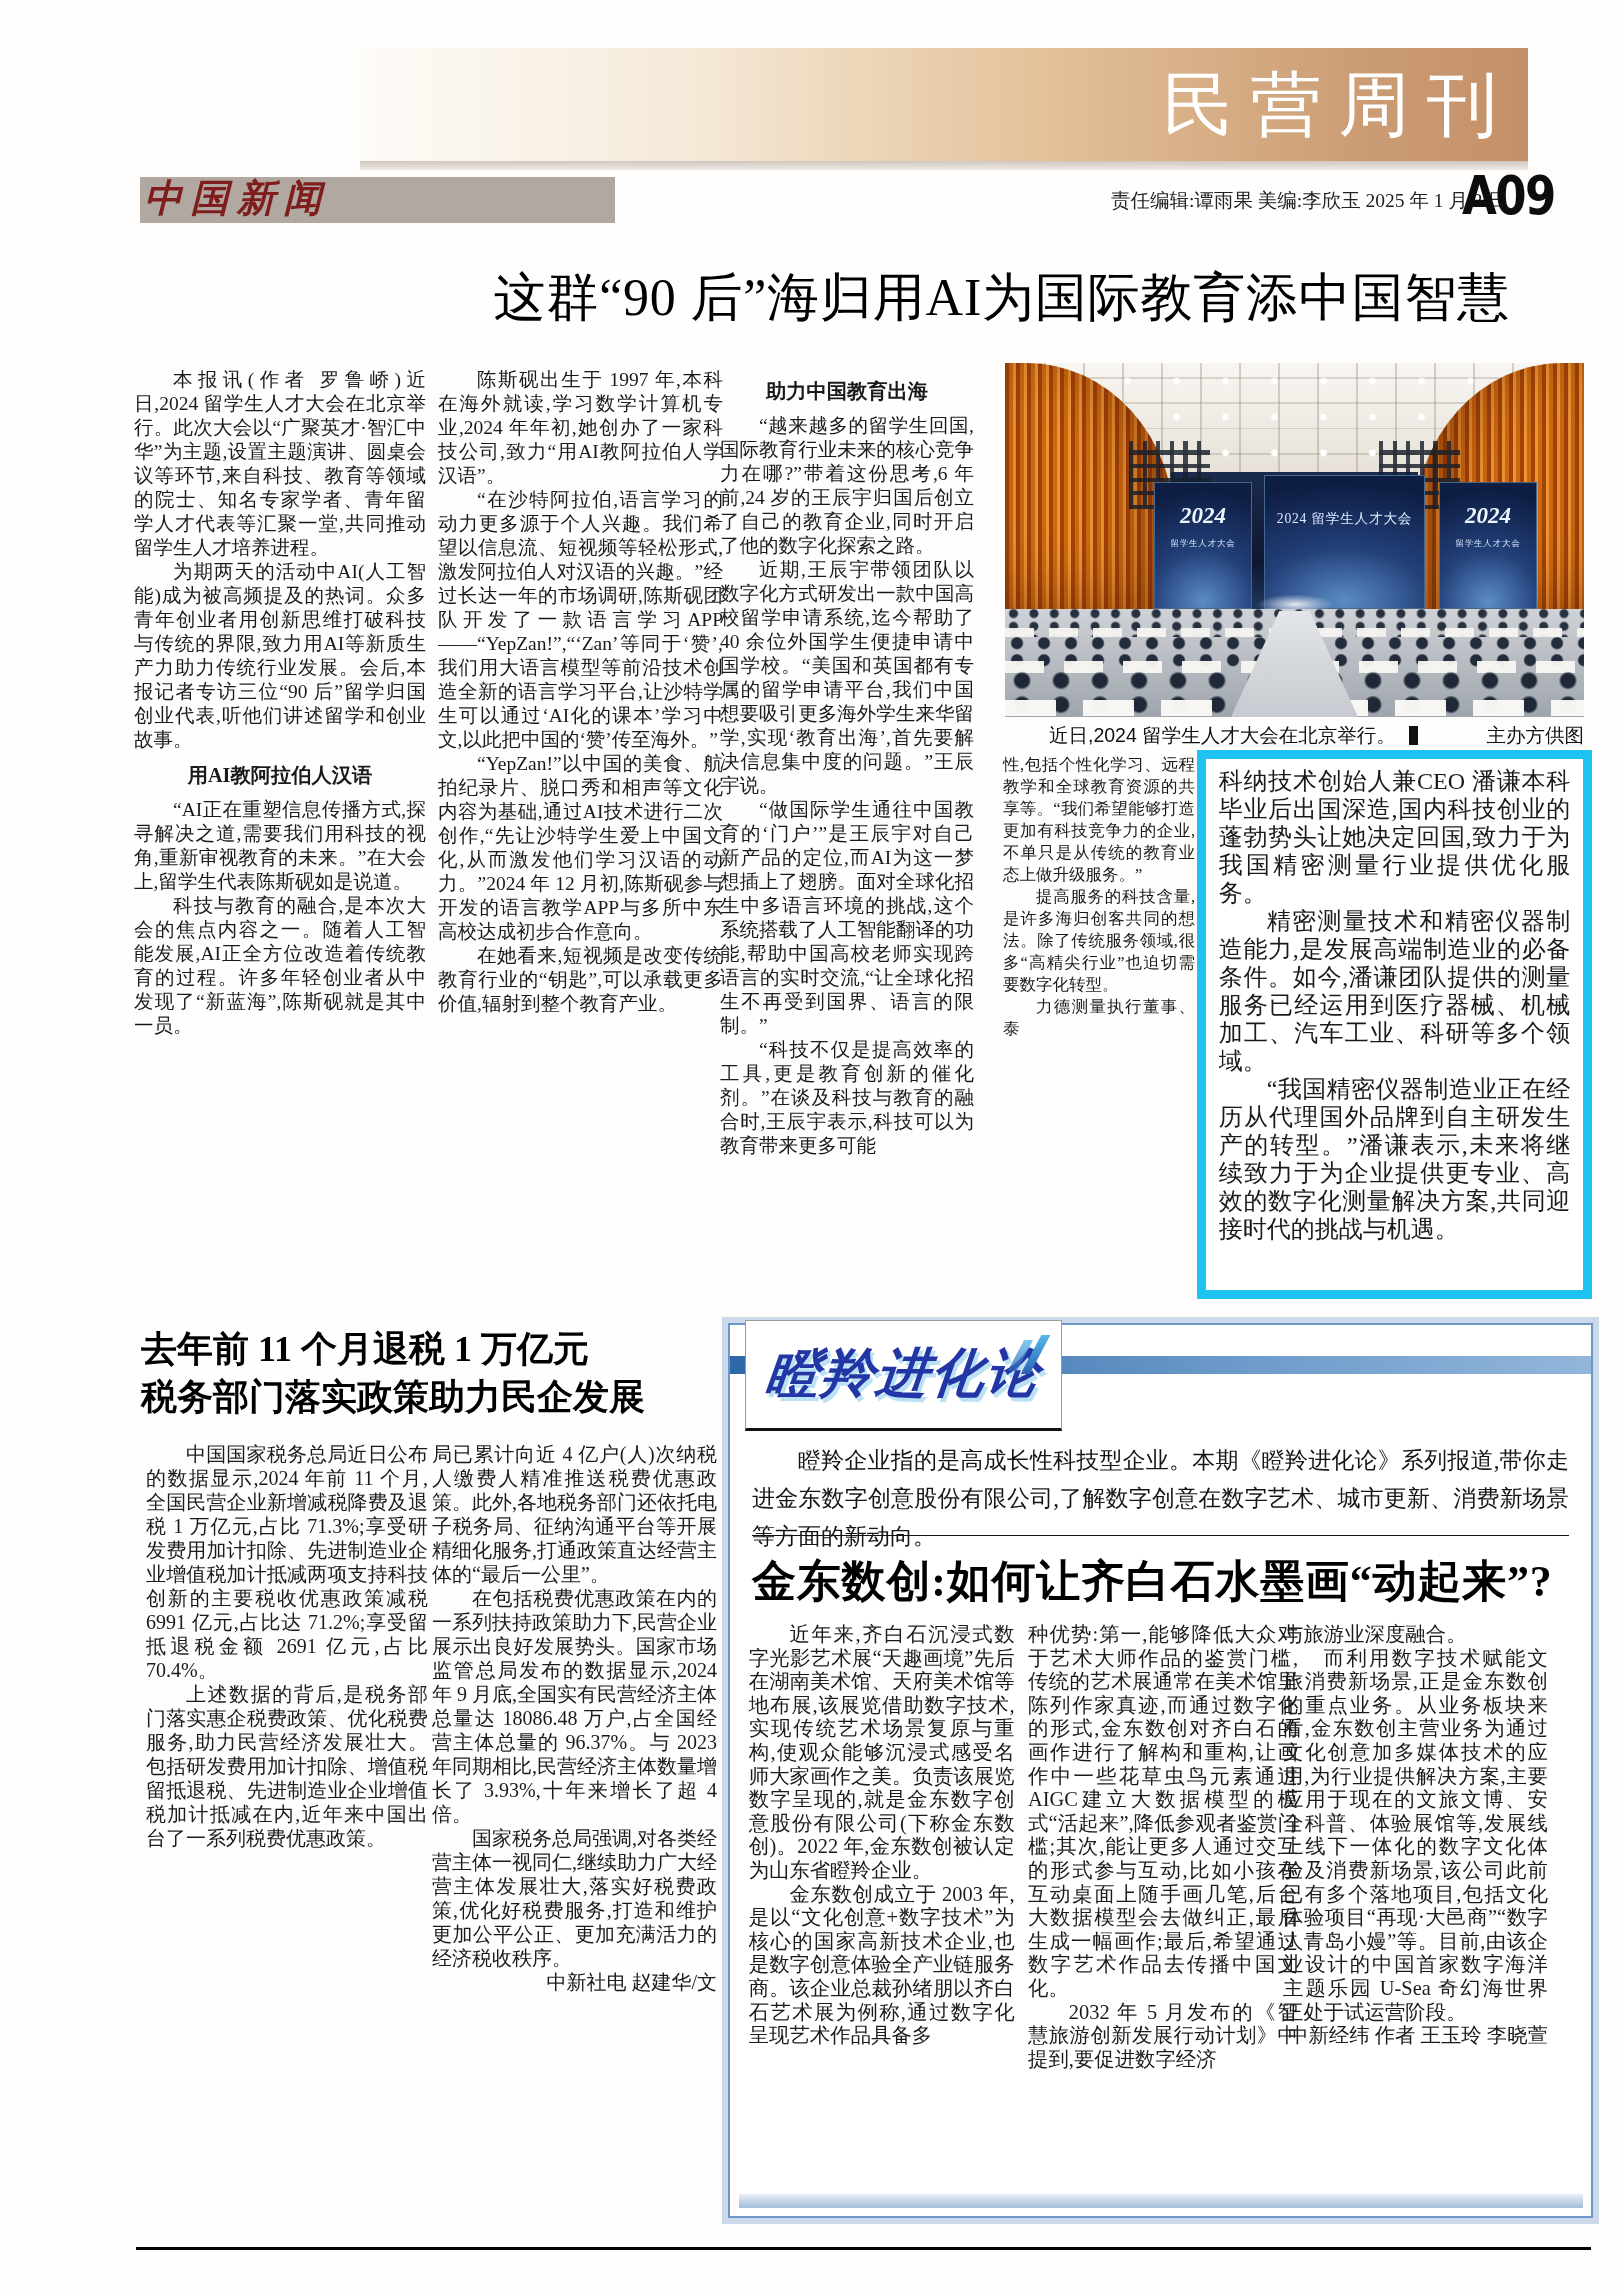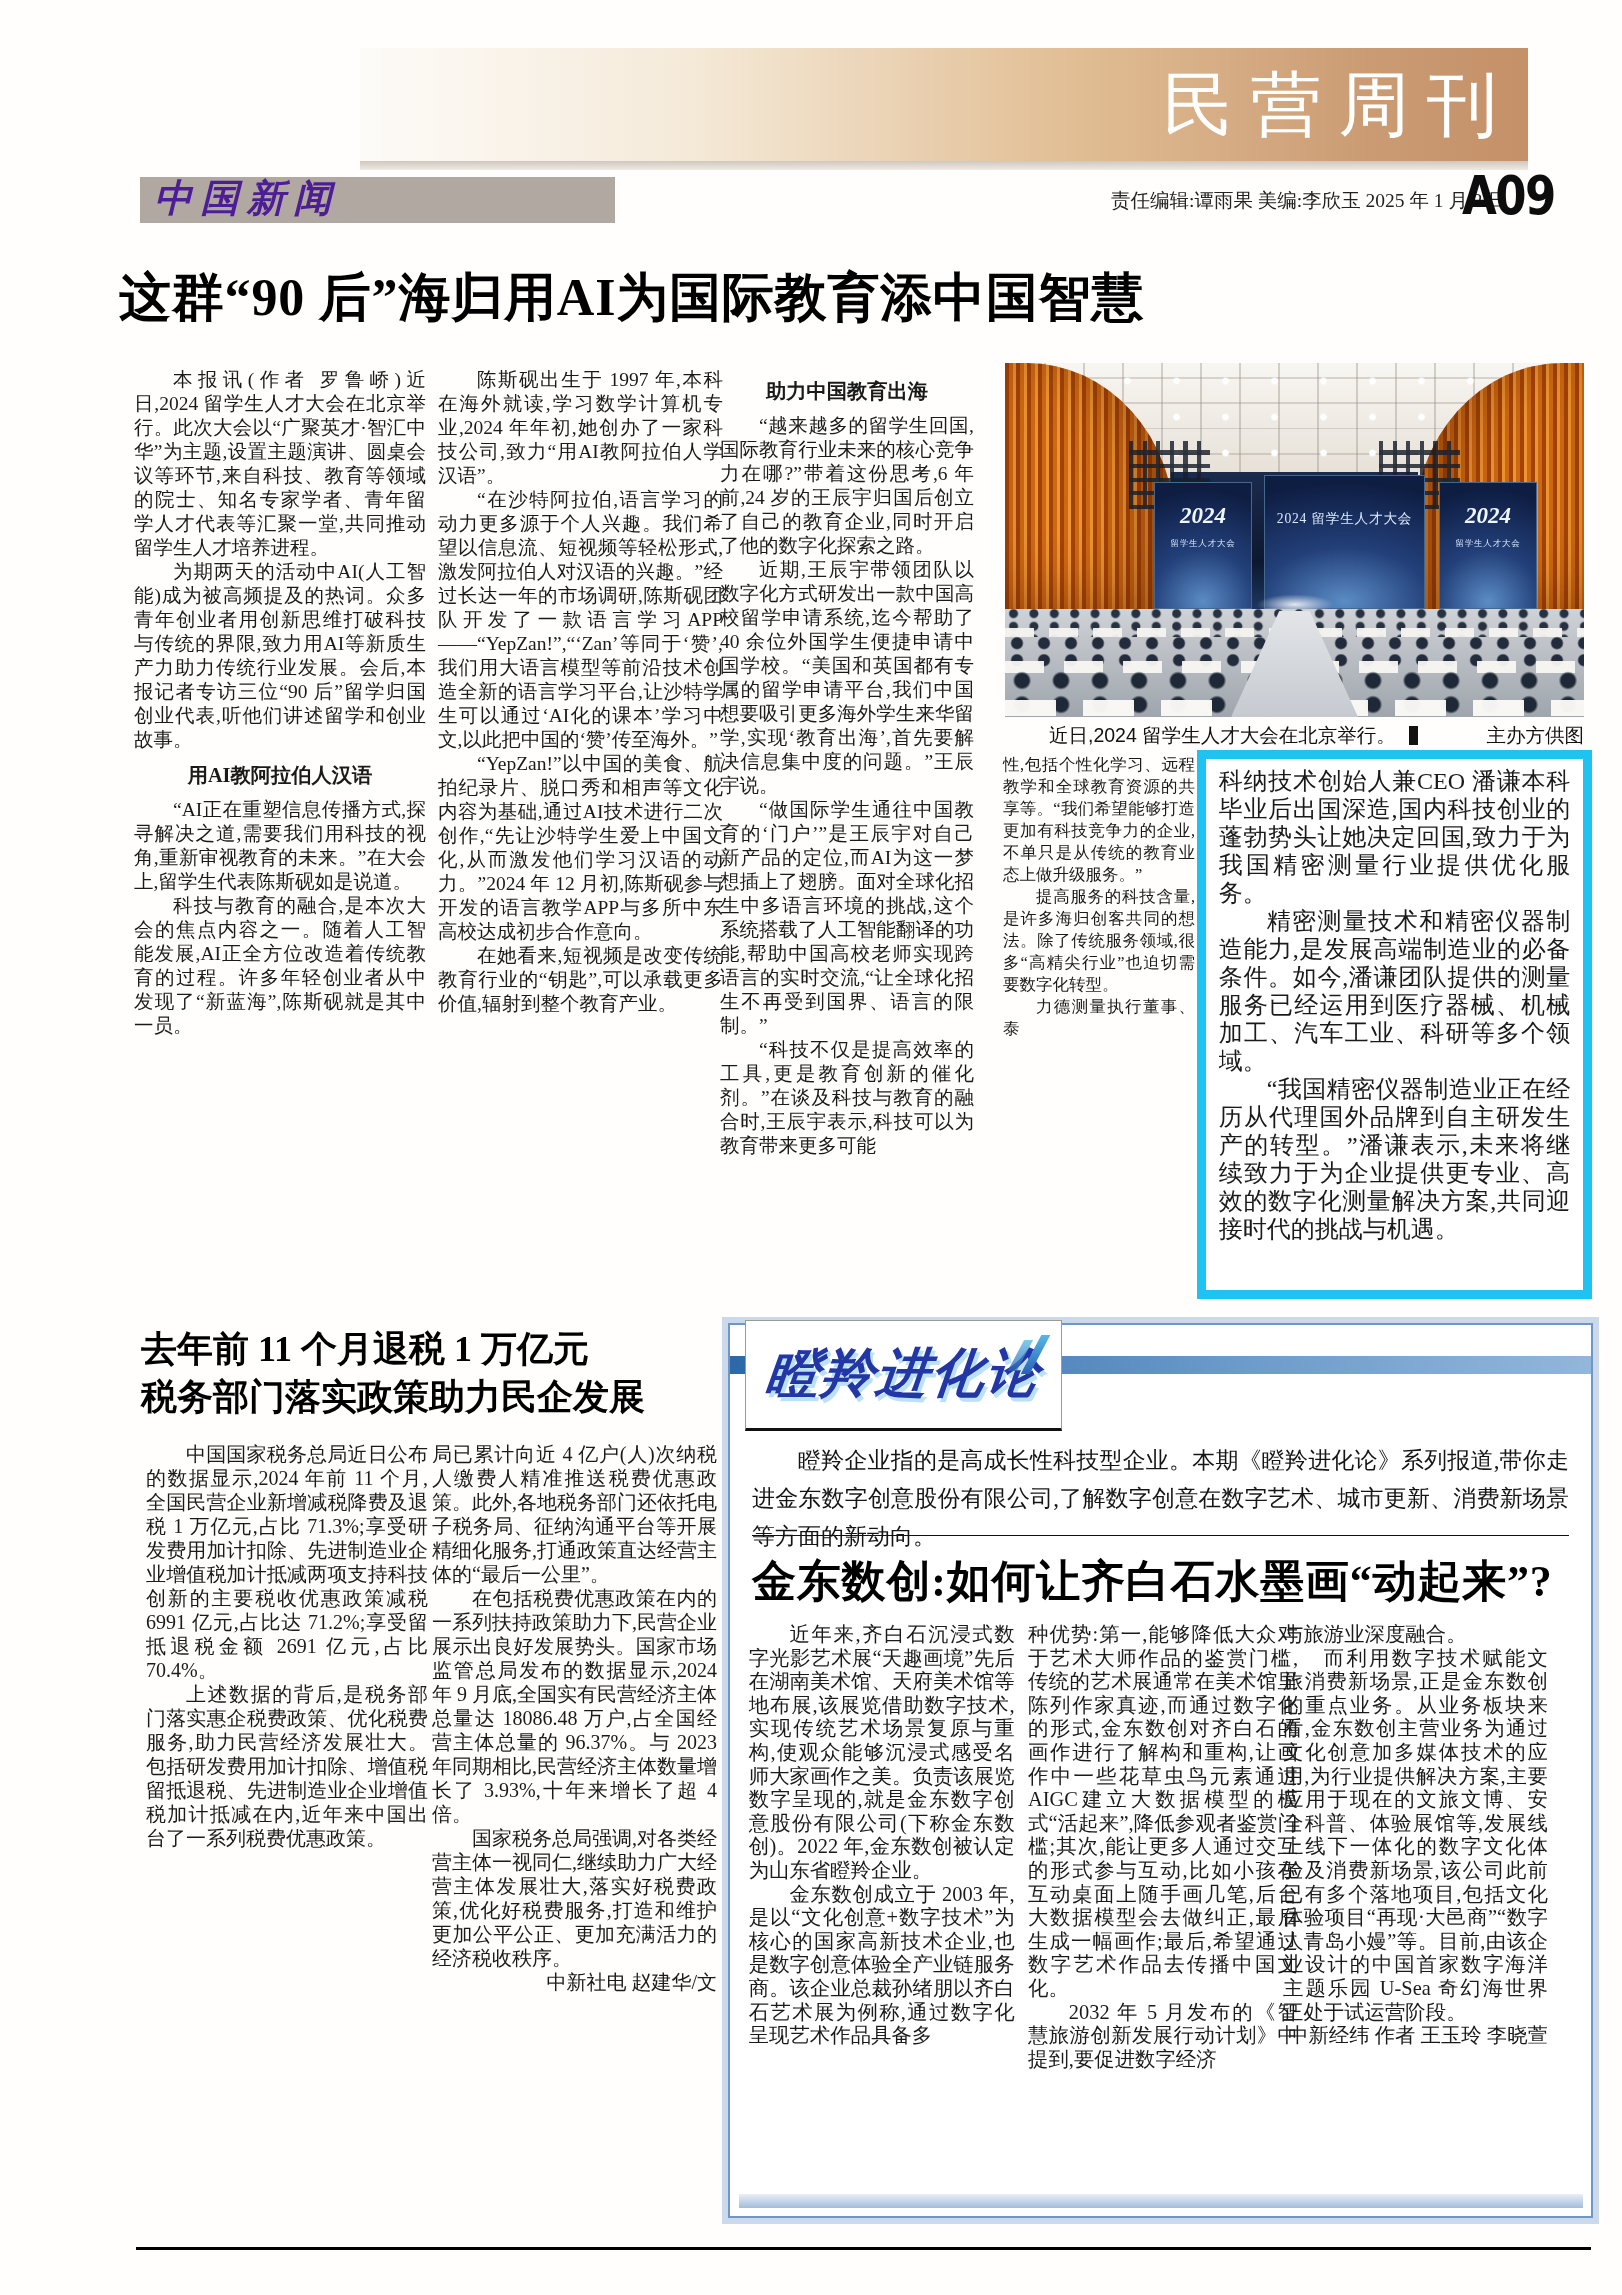--- a/index.html
+++ b/index.html
@@ -7,30 +7,30 @@
         font-family:"Liberation Serif","DejaVu Serif",serif;color:#1a1a1a;overflow:hidden;}
   .abs{position:absolute;}
 
   
   .banner{left:360px;top:48px;width:1168px;height:113px;
           background:linear-gradient(90deg,#fdfbf8 0%,#f5ead9 28%,#e2bf96 60%,#cb9c74 86%,#c49068 100%);}
   .banner-title{position:absolute;right:13.6px;top:50%;transform:translateY(-50%);
           font-size:71px;color:#ffffff;letter-spacing:17px;font-weight:500;white-space:nowrap;}
   .banner-edge{left:360px;top:161px;width:1168px;height:9.3px;background:linear-gradient(#cfc7bf,#efeae4);}
   .brand-band{left:140px;top:177px;width:475px;height:46px;background:#b2a8a2;}
-  .brand{position:absolute;left:14px;top:50%;transform:translateY(-52%);font-size:38px;font-weight:900;
-         font-style:italic;color:#4c1d95;letter-spacing:8.5px;white-space:nowrap;}
+  .brand{position:absolute;left:4px;top:50%;transform:translateY(-52%);font-size:38px;font-weight:900;
+         font-style:italic;color:#7f1d1d;letter-spacing:8.5px;white-space:nowrap;}
   .editors{left:1111px;top:187px;font-size:19.5px;color:#222;white-space:nowrap;}
   .pageno{left:1462px;top:164px;font-size:50px;font-weight:800;color:#0d0d0d;
           font-family:"DejaVu Sans","Liberation Sans",sans-serif;transform:scale(.9,1.08);
           transform-origin:left top;letter-spacing:-1.7px;}
 
   
-  .main-headline{left:119px;top:263px;width:1391px;text-align:left;font-size:52px;
-                 font-weight:700;letter-spacing:0.8px;color:#000;}
+  .main-headline{left:119px;top:263px;width:1391px;text-align:right;font-size:52px;
+                 font-weight:400;letter-spacing:0.8px;color:#000;}
   .col{position:absolute;font-size:19.5px;line-height:24px;}
   .c1{left:134px;top:368px;width:292px;}
   .c2{left:438px;top:368px;width:285px;}
   .c3{left:720px;top:368px;width:254px;}
   .c4{left:1003px;top:754px;width:192px;font-size:16.5px;line-height:22px;}
   .art p{margin:0;text-indent:2em;text-align:justify;}
   .art p.ni{text-indent:0;}
   .art p.byline{text-indent:0;text-align:right;}
   .art h3{margin:11px 0;font-size:1.04em;font-weight:700;text-align:center;}
 

